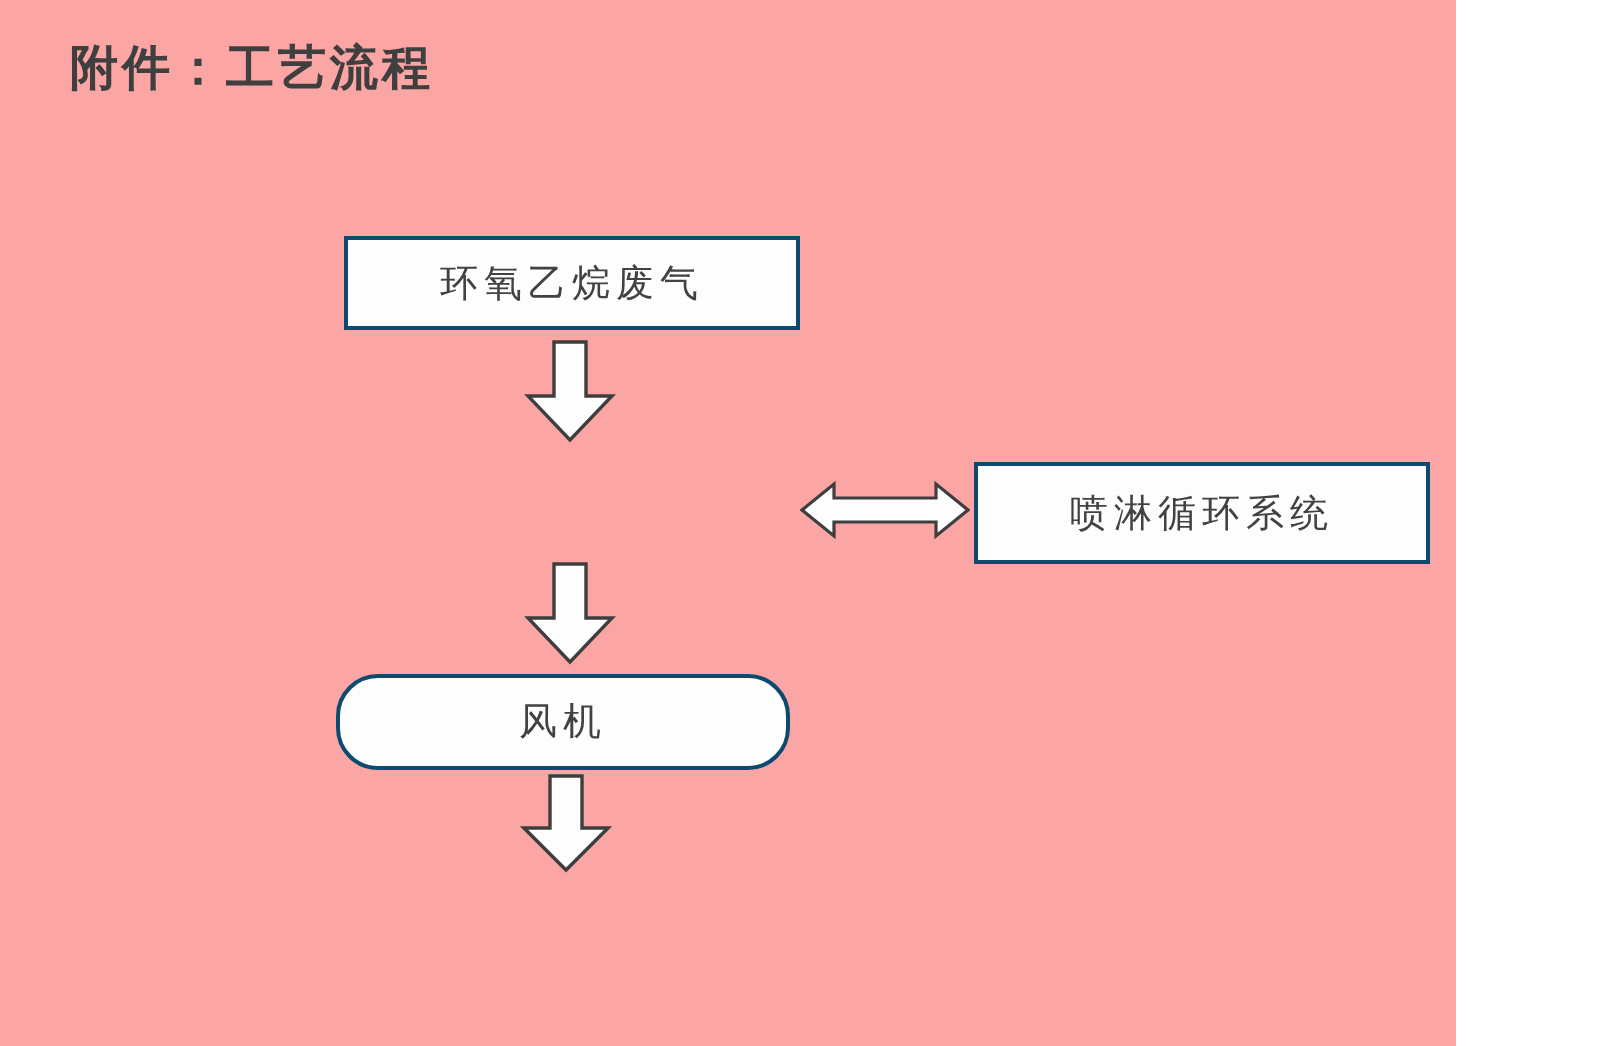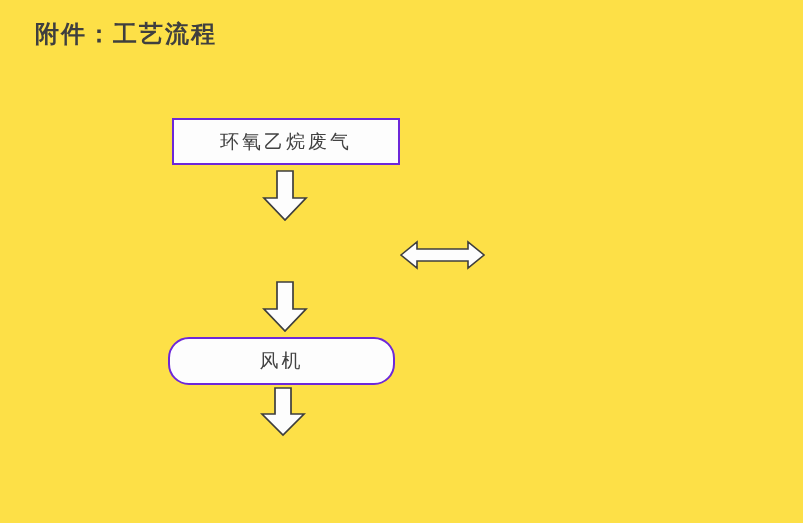--- a/index.html
+++ b/index.html
@@ -2,41 +2,41 @@
 <html><head>
 <meta charset="utf-8">
 <style>
   html, body {
     margin: 0;
     padding: 0;
     background: #ffffff;
   }
   .page {
     position: relative;
-    width: 803px;
+    width: 728px;
     height: 523px;
-    background: #fde047;
+    background: #fca5a5;
     overflow: hidden;
     font-family: "Liberation Serif", "DejaVu Serif", serif;
     color: #3d3d3d;
   }
   .title {
     position: absolute;
     left: 35px;
     top: 18px;
     margin: 0;
     font-size: 24px;
     font-weight: 600;
     letter-spacing: 2px;
     color: #3f3f3f;
   }
   .node {
     position: absolute;
     box-sizing: border-box;
-    border: 2px solid #6d28d9;
+    border: 2px solid #0c4a6e;
     background: #fdfdfd;
     display: flex;
     align-items: center;
     justify-content: center;
   }
   .node span {
     font-size: 19px;
     letter-spacing: 3px;
     color: #424242;
     white-space: nowrap;
@@ -72,20 +72,23 @@
     </svg>
   </div>
 
 
   <div class="arrow arrow-h">
     <svg width="85" height="32" viewBox="0 0 85 32">
       <path d="M1 16 L17 3 L17 10 L68 10 L68 3 L84 16 L68 29 L68 22 L17 22 L17 29 Z" fill="#fdfdfd" stroke="#3e3e3e" stroke-width="1.6" stroke-linejoin="miter"></path>
     </svg>
   </div>
 
+  <div class="node node-circulation">
+    <span>喷淋循环系统</span>
+  </div>
 
   <div class="arrow arrow-2">
     <svg width="46" height="52" viewBox="0 0 46 52">
       <path d="M15 1 L31 1 L31 28 L44 28 L23 50 L2 28 L15 28 Z" fill="#fdfdfd" stroke="#3e3e3e" stroke-width="1.7" stroke-linejoin="miter"></path>
     </svg>
   </div>
 
   <div class="node node-fan">
     <span>风机</span>
   </div>

